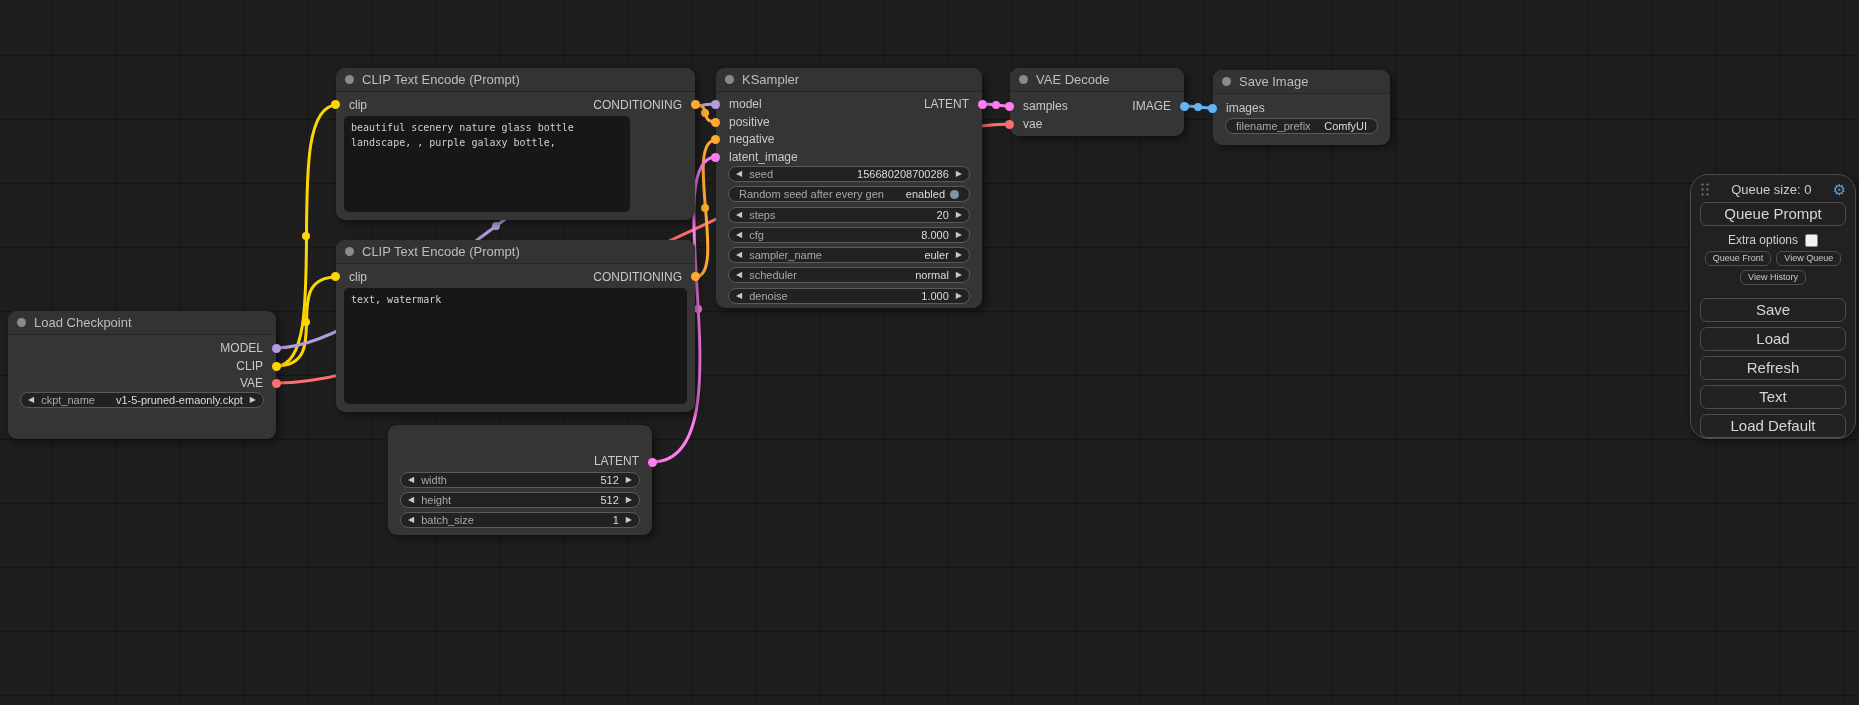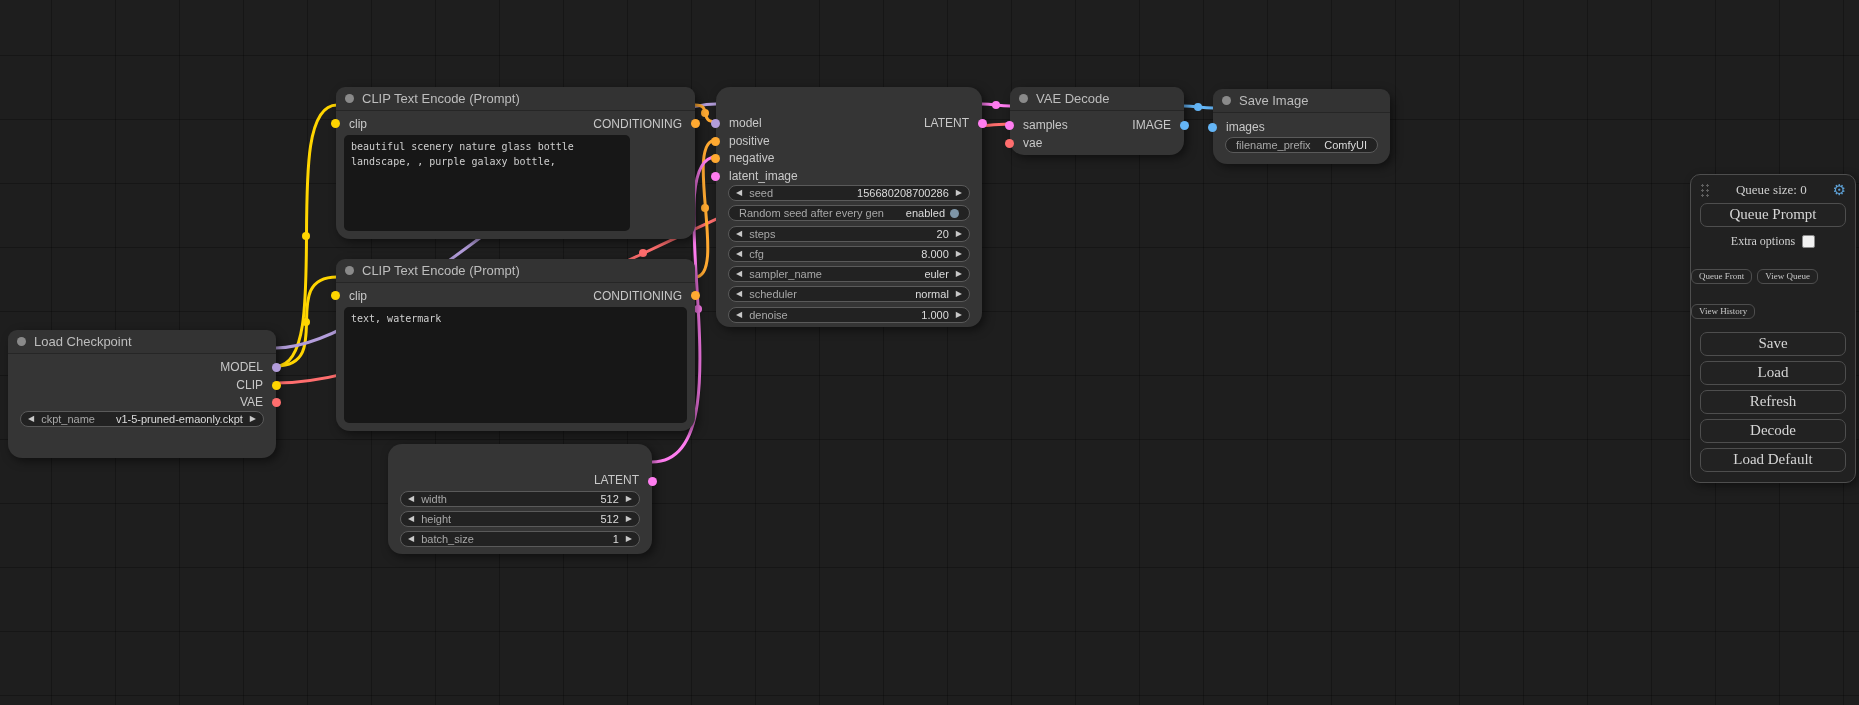--- a/index.html
+++ b/index.html
@@ -9,22 +9,22 @@
     background-image:
       linear-gradient(rgba(0,0,0,0.28) 1px, transparent 1px),
       linear-gradient(90deg, rgba(0,0,0,0.28) 1px, transparent 1px);
     background-size:64px 64px;
     background-position:-13px -9px;
     font-family:"Liberation Sans", sans-serif;
   }
   .wires { position:absolute; left:0; top:0; z-index:0; }
   .wires path { fill:none; stroke-width:3; stroke-linecap:round; }
 
-  .node { position:absolute; z-index:1; background:#353535; border-radius:14px;
-          box-shadow:3px 3px 10px rgba(0,0,0,.5);margin-top:19px; }
+  .node { position:absolute; z-index:1; background:#353535; border-radius:9px;
+          box-shadow:3px 3px 10px rgba(0,0,0,.5); }
   .ntitle { position:absolute; left:0; right:0; top:0; height:24px; background:#333333;
             border-radius:9px 9px 0 0; border-bottom:1px solid rgba(0,0,0,.25);
             display:flex; align-items:center; padding:0 9px; box-sizing:border-box;
             font-size:13px; color:#bdbdbd; cursor:move; }
   .ndot { width:9px; height:9px; border-radius:50%; background:#8a8a8a; margin-right:8px; flex:none; }
   .sin  { position:absolute; left:13px;  font-size:12px; color:#c8c8c8; white-space:nowrap; }
   .sout { position:absolute; right:13px; font-size:12px; color:#c8c8c8; white-space:nowrap; }
   .sdot { position:absolute; width:9px; height:9px; border-radius:50%; cursor:crosshair; }
   .c-model  { background:#B39DDB; }
   .c-clip   { background:#FFD500; }
@@ -42,37 +42,37 @@
   .w.noarrow { padding:0 10px; }
   .w.noarrow .wlbl { margin-left:0; }
   .w.noarrow .wval { margin-right:0; }
   .toggle-dot { width:9px; height:9px; border-radius:50%; background:#7e95a7; margin-left:5px; flex:none; }
 
   .ta { position:absolute; background:#171717; border-radius:5px; padding:4px 7px;
         font:10px/1.5 "DejaVu Sans Mono", monospace; color:#cfcfcf;
         white-space:pre-wrap; word-break:break-word; box-sizing:border-box; cursor:text; }
 
   .menu { position:absolute; z-index:2; background:#212121; border:1px solid #4e4e4e;
-          border-radius:10px; box-shadow:3px 3px 10px rgba(0,0,0,.45);
-          padding-bottom:10px; box-sizing:border-box;font-family:Liberation Serif, serif; }
+          border-radius:18px; box-shadow:3px 3px 10px rgba(0,0,0,.45);
+          padding-bottom:0; box-sizing:border-box; }
   .mhead { display:flex; align-items:center; padding:7px 9px 4px; }
   .drag  { width:10px; height:15px; flex:none; cursor:move;
            background-image:radial-gradient(circle, #5f5f5f 1.1px, transparent 1.4px);
            background-size:5px 5px; }
   .qsize { flex:1; text-align:center; font-size:13px; color:#cfcfcf; }
   .gear  { font-size:15px; color:#5d9fd3; line-height:1; cursor:pointer; flex:none; }
   .mbtn  { display:block; width:calc(100% - 18px); margin:5px auto 0; background:#222222;
            border:1px solid #4e4e4e; border-radius:7px; color:#d6d6d6; font-size:15px;
            font-family:inherit; padding:2px 0 3px; text-align:center; cursor:pointer; }
   .mbtn.save-gap { margin-top:13px; }
   .extra { display:flex; align-items:center; justify-content:center; gap:7px;
            margin:7px 0 1px; font-size:12px; color:#cfcfcf; }
   .chk   { width:11px; height:11px; background:#f2f2f2; border:1px solid #8a8a8a;
            border-radius:2px; cursor:pointer; }
-  .srow  { display:flex; gap:5px; margin-top:20px; }
+  .srow  { display:flex; justify-content:center; gap:5px; margin-top:4px; }
   .sbtn  { background:#222222; border:1px solid #4e4e4e; border-radius:6px; color:#c9c9c9;
            font-size:9px; font-family:inherit; padding:1px 7px 2px; cursor:pointer; }
 </style>
 </head>
 <body>
 
 <div class="canvas">
 
   <svg class="wires" width="1859" height="705" viewBox="0 0 1859 705">
     <path d="M 276 366 C 336 366, 277 105, 337 105" stroke="#FFD500"></path>
@@ -163,20 +163,24 @@
     </div>
     <div class="w" style="left:12px;right:12px;top:87px">
       <span class="arr">◀</span>
       <span class="wlbl">batch_size</span>
       <span class="wval">1</span>
       <span class="arr">▶</span>
     </div>
   </div>
 
   <div class="node" style="left:716px;top:68px;width:266px;height:240px">
+    <div class="ntitle">
+      <span class="ndot"></span>
+      <span>KSampler</span>
+    </div>
     <span class="sdot c-model" style="left:-5px;top:32px"></span>
     <span class="sin" style="top:29px">model</span>
     <span class="sdot c-cond" style="left:-5px;top:50px"></span>
     <span class="sin" style="top:47px">positive</span>
     <span class="sdot c-cond" style="left:-5px;top:67px"></span>
     <span class="sin" style="top:64px">negative</span>
     <span class="sdot c-latent" style="left:-5px;top:85px"></span>
     <span class="sin" style="top:82px">latent_image</span>
     <span class="sout" style="top:29px">LATENT</span>
     <span class="sdot c-latent" style="right:-5px;top:32px"></span>
@@ -264,17 +268,17 @@
     <div class="srow">
       <button class="sbtn">Queue Front</button>
       <button class="sbtn">View Queue</button>
     </div>
     <div class="srow">
       <button class="sbtn">View History</button>
     </div>
     <button class="mbtn save-gap">Save</button>
     <button class="mbtn">Load</button>
     <button class="mbtn">Refresh</button>
-    <button class="mbtn">Decode</button>
+    <button class="mbtn">Text</button>
     <button class="mbtn">Load Default</button>
   </div>
 
 </div>
 
 </body></html>

